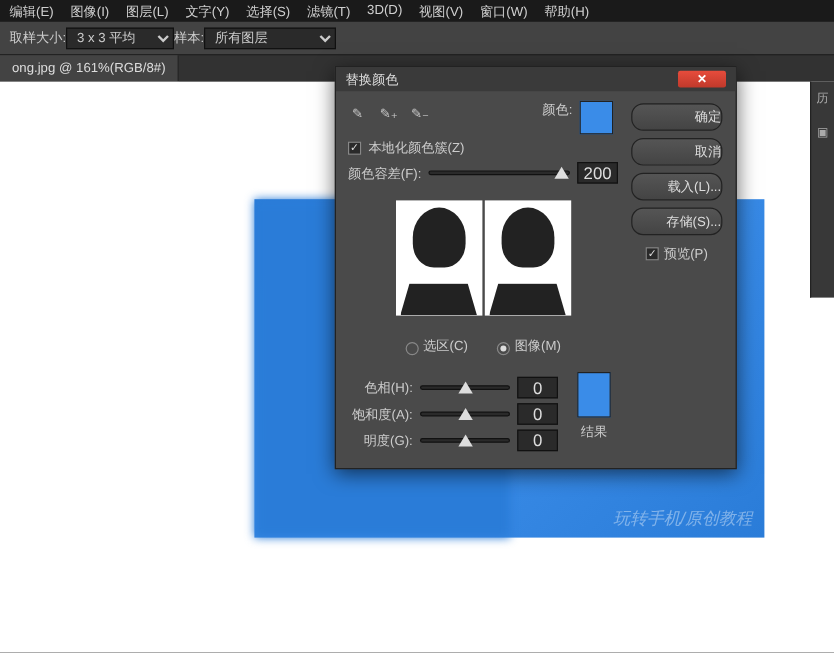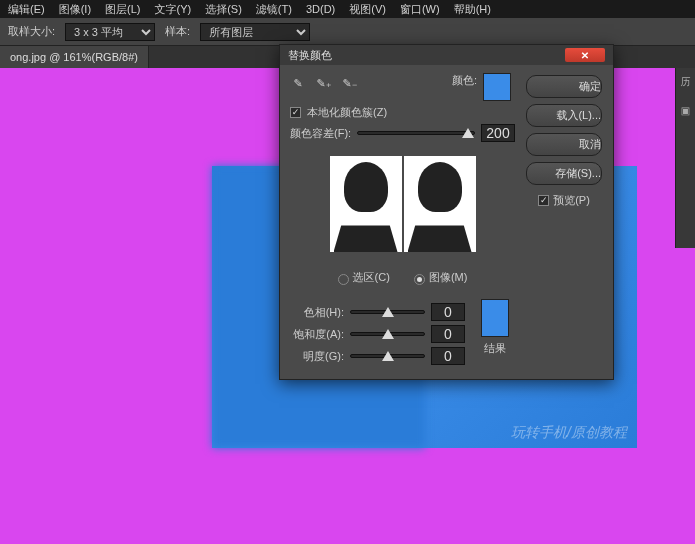--- a/index.html
+++ b/index.html
@@ -1,28 +1,28 @@
 <!DOCTYPE html>
 <html><head>
 <meta charset="utf-8">
 <style>
 *{margin:0;padding:0;box-sizing:border-box;font-family:"Microsoft YaHei",sans-serif;user-select:none}
 body{background:#000;width:695px;height:544px;overflow:hidden;position:relative;color:#ccc;font-size:11px}
 .menubar{display:flex;gap:14px;padding:2px 8px;background:#1a1a1a;height:18px;align-items:center}
 .menubar span{color:#d0d0d0;font-size:11px;cursor:default}
-.optbar{display:flex;align-items:center;gap:10px;background:#434343;padding:4px 8px;height:28px;border-bottom:1px solid #222}
+.optbar{display:flex;align-items:center;background:#434343;padding:4px 8px;height:28px;border-bottom:1px solid #222}
 .optbar label{color:#ccc;font-size:11px}
 .sel{background:#2a2a2a;color:#ccc;border:1px solid #111;font-size:11px;padding:1px 4px;height:18px}
 .tabbar{background:#323232;height:22px;display:flex;align-items:center}
 .tab{background:#434343;color:#ddd;font-size:11px;padding:3px 10px;height:22px;display:flex;align-items:center;border-right:1px solid #222}
-.canvas-area{position:absolute;top:68px;left:0;right:0;bottom:0;background:#d946ef}
+.canvas-area{position:absolute;top:68px;left:0;right:0;bottom:0;background:#ffffff}
 .photo{position:absolute;left:212px;top:98px;width:425px;height:282px;background:linear-gradient(135deg,#2a7cd8 0%,#3a8ce8 50%,#2a7cd8 100%)}
 .photo::before{content:"";position:absolute;left:0;top:0;width:50%;height:100%;background:#2a7cd8;filter:blur(4px)}
 .wm{position:absolute;bottom:6px;right:10px;color:rgba(255,255,255,.4);font-size:14px;font-style:italic}
-.dialog{position:absolute;left:279px;top:44px;width:335px;background:#4a4a4a;border:1px solid #222;box-shadow:0 4px 16px rgba(0,0,0,.6)}
+.dialog{position:absolute;left:279px;top:55px;width:335px;background:#4a4a4a;border:1px solid #222;box-shadow:0 4px 16px rgba(0,0,0,.6)}
 .dlg-title{background:#3a3a3a;color:#ddd;font-size:11px;padding:3px 8px;display:flex;justify-content:space-between;align-items:center;height:20px}
 .closebtn{background:#c0392b;background:linear-gradient(#e74c3c,#c0392b);width:40px;height:14px;border-radius:2px;display:flex;align-items:center;justify-content:center;color:#fff;font-size:10px;font-weight:bold}
 .dlg-body{padding:10px;display:flex;gap:10px}
 .leftcol{flex:1}
 .rightcol{width:78px;display:flex;flex-direction:column;gap:6px;align-items:center}
 .eyedrops{display:flex;gap:10px;margin-bottom:8px}
 .eyedrops span{width:16px;height:16px;display:flex;align-items:center;justify-content:center}
 .btn{background:linear-gradient(#555,#444);border:1px solid #222;border-radius:10px;color:#ddd;font-size:11px;padding:3px 0;width:76px;text-align:right;cursor:pointer}
 .swatch{width:28px;height:28px;border:1px solid #222;background:#3a8ce8;display:inline-block;vertical-align:middle}
 .row{display:flex;align-items:center;gap:6px;margin:4px 0}
@@ -158,22 +158,22 @@
         </div>
         <div class="resultcol">
           <div class="swatch"></div>
           <div>结果</div>
         </div>
       </div>
     </div>
 
     <div class="rightcol">
       <div class="btn">确定</div>
+      <div class="btn">取消</div>
       <div class="btn">载入(L)...</div>
-      <div class="btn">取消</div>
       <div class="btn">存储(S)...</div>
       <div class="row" style="gap:4px;margin-top:2px">
         <span class="cbx on"></span>
         <span>预览(P)</span>
       </div>
     </div>
   </div>
 </div>
 
 </body></html>

